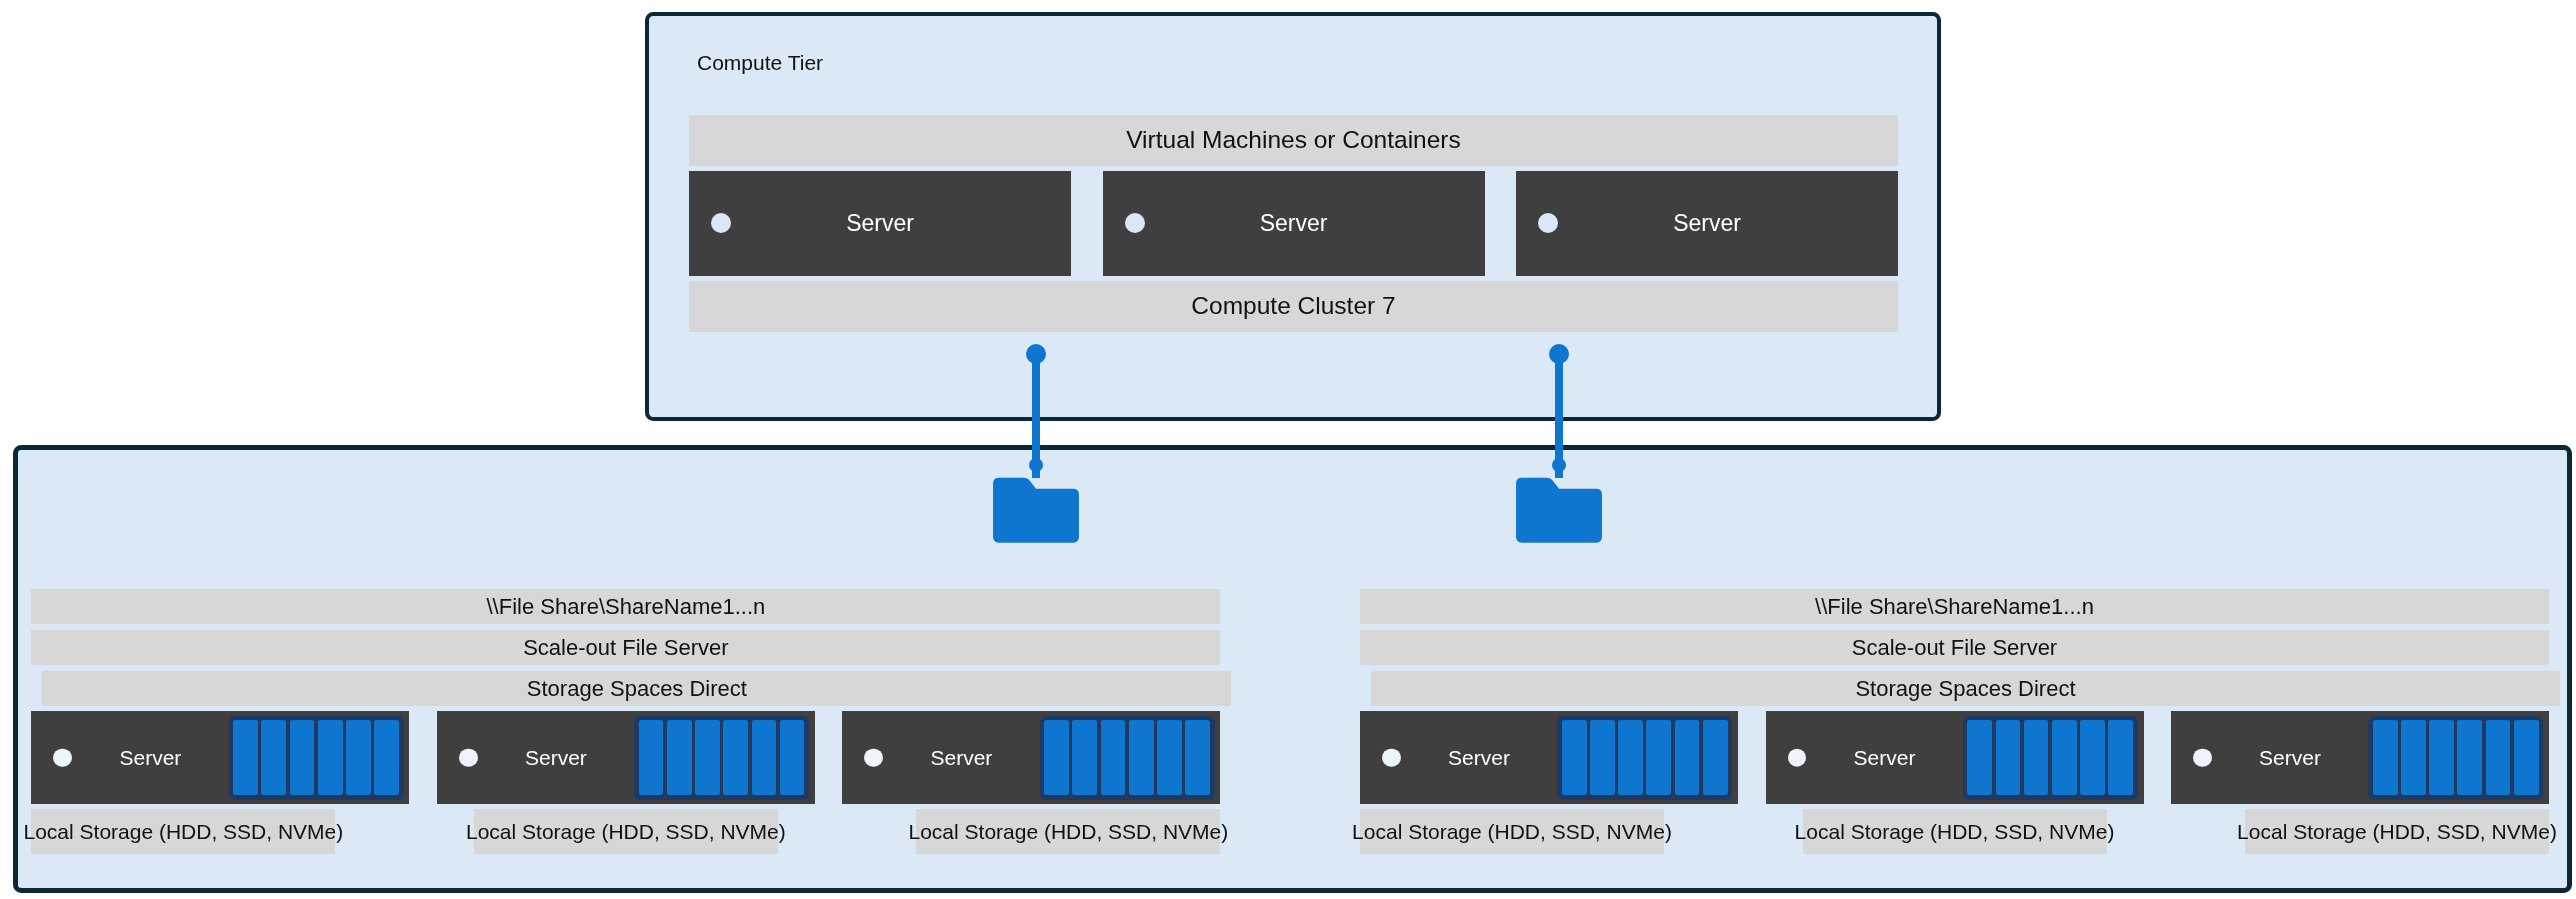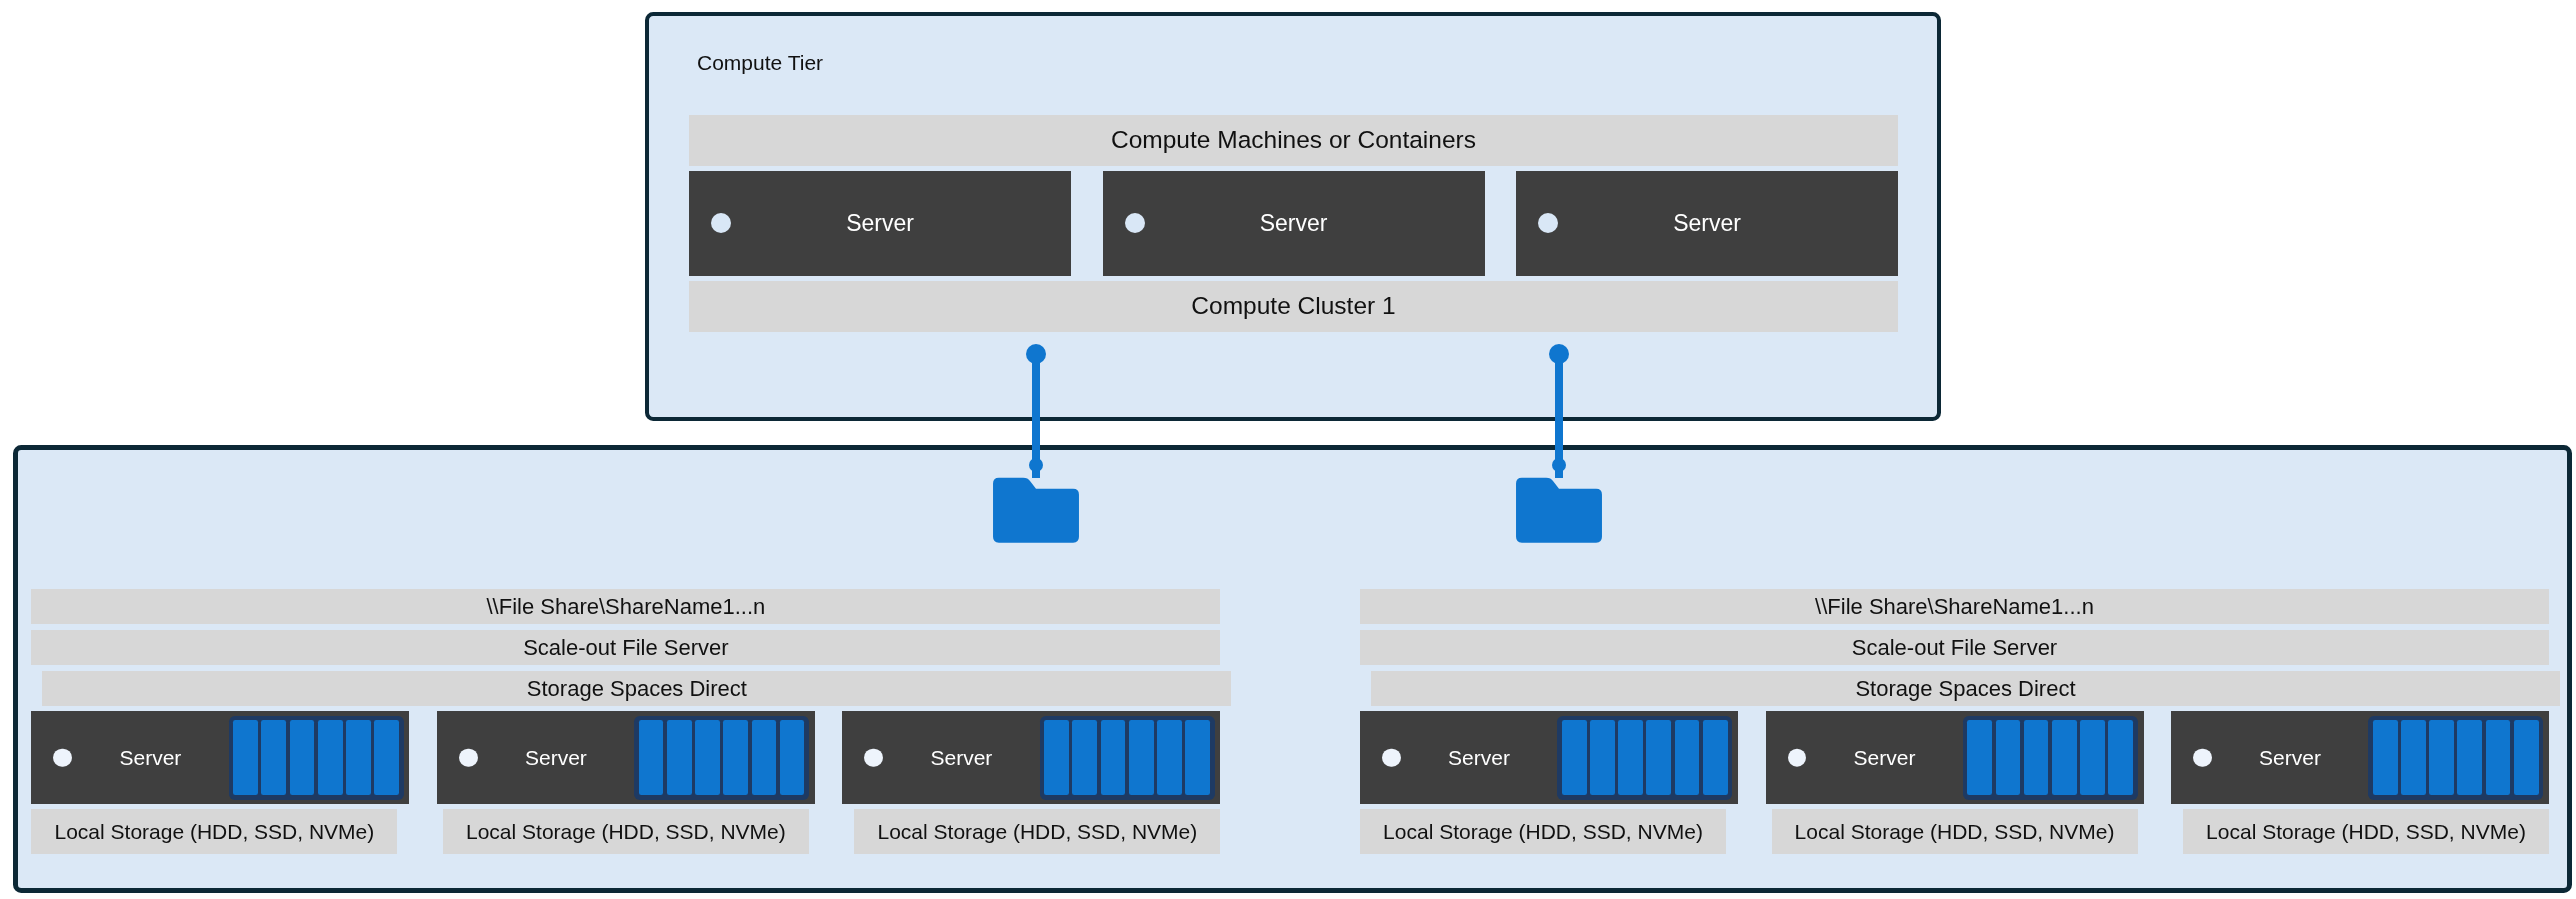--- a/index.html
+++ b/index.html
@@ -44,21 +44,21 @@
   .storage-server-row{left:0;top:122px;width:100%;height:93px;}
   .storage-server{width:378px;height:93px;}
   .storage-server .dot{left:22px;width:18.7px;height:18.7px;background:var(--dot_white);}
   .storage-server .srv-label{position:absolute;left:42px;right:182px;top:0;bottom:0;
        display:flex;align-items:center;justify-content:center;font-size:21px;}
   .disk-array{position:absolute;right:5.8px;top:50%;transform:translateY(-50%);
        width:175px;height:84px;background:var(--disk_outline);border-radius:5.8px;
        padding:4.7px;display:flex;gap:3.5px;}
   .disk-slat{flex:1;background:var(--accent_blue);border-radius:2.3px;}
   .local-row{left:0;top:220px;width:100%;height:45px;}
-  .local-bar{width:366px;height:45px;background:var(--bar_bg);display:flex;align-items:center;
+  .local-bar{width:304px;height:45px;background:var(--bar_bg);display:flex;align-items:center;
        justify-content:center;font-size:21px;white-space:nowrap;}
 
   .connector{position:absolute;top:344px;width:98px;height:202px;z-index:3;}
   .connector-1{left:987px;} .connector-2{left:1510px;}
   .connector .line{position:absolute;left:50%;top:10px;width:8.2px;height:124px;
        margin-left:-4.1px;background:var(--accent_blue);}
   .connector .dot-top{position:absolute;left:50%;top:0;width:20px;height:20px;margin-left:-10px;
        border-radius:50%;background:var(--accent_blue);}
   .connector .dot-bottom{position:absolute;left:50%;top:114px;width:14px;height:14px;
        margin-left:-7px;border-radius:50%;background:var(--accent_blue);}
@@ -66,36 +66,36 @@
   .connector .folder svg{display:block;width:100%;height:100%;}
   .folder path{fill:var(--accent_blue);}
 </style>
 </head>
 <body>
 
 <div class="canvas">
 
   <section class="panel panel-compute">
     <h2>Compute Tier</h2>
-    <div class="bar vm-bar">Compute Machines or Containers</div>
+    <div class="bar vm-bar">Virtual Machines or Containers</div>
     <div class="row compute-server-row">
       <div class="server compute-server">
         <span class="dot"></span>
         <span class="srv-label">Server</span>
       </div>
       <div class="server compute-server">
         <span class="dot"></span>
         <span class="srv-label">Server</span>
       </div>
       <div class="server compute-server">
         <span class="dot"></span>
         <span class="srv-label">Server</span>
       </div>
     </div>
-    <div class="bar cluster-bar">Compute Cluster 1</div>
+    <div class="bar cluster-bar">Compute Cluster 7</div>
   </section>
 
   <div class="connector connector-1">
     <span class="dot-top"></span>
     <span class="line"></span>
     <span class="dot-bottom"></span>
     <span class="folder">
       <svg viewBox="0 0 168 124" xmlns="http://www.w3.org/2000/svg">
         <path d="M10 110 V18 Q10 8 20 8 H62 Q70 8 74 14 L84 27 H148 Q158 27 158 37 V110 Q158 120 148 120 H20 Q10 120 10 110 Z"></path>
       </svg>

